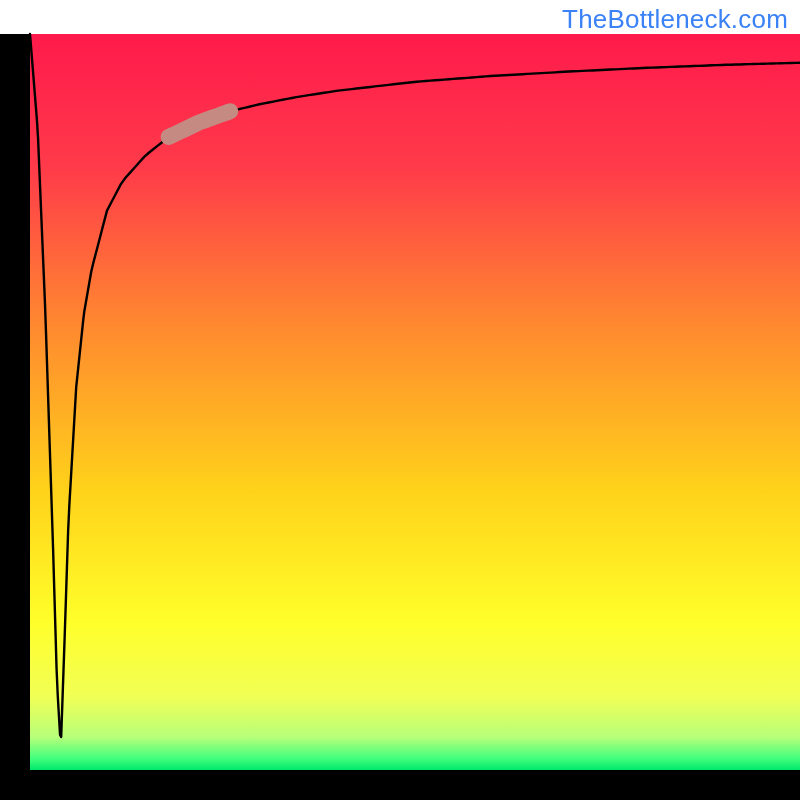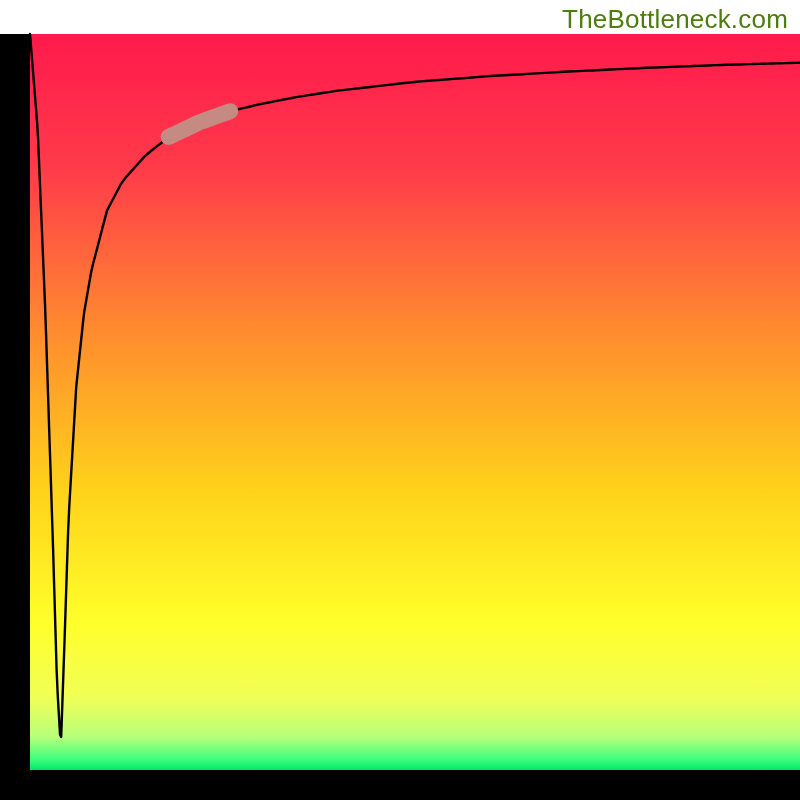--- a/index.html
+++ b/index.html
@@ -15,21 +15,21 @@
     position: relative;
     width: 800px;
     height: 800px;
   }
   .watermark {
     position: absolute;
     top: 4px;
     right: 12px;
     font-size: 26px;
     font-weight: 400;
-    color: #4d7c0f;
+    color: #3b82f6;
     letter-spacing: 0.2px;
     z-index: 10;
     text-align: right;
   }
   svg.plot {
     position: absolute;
     top: 0;
     left: 0;
     width: 800px;
     height: 800px;

